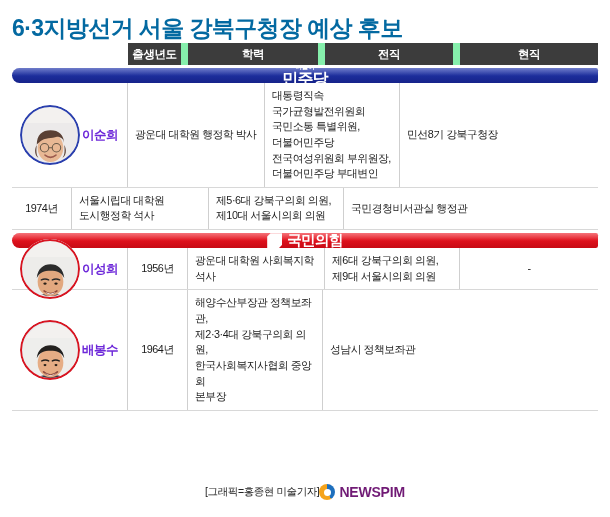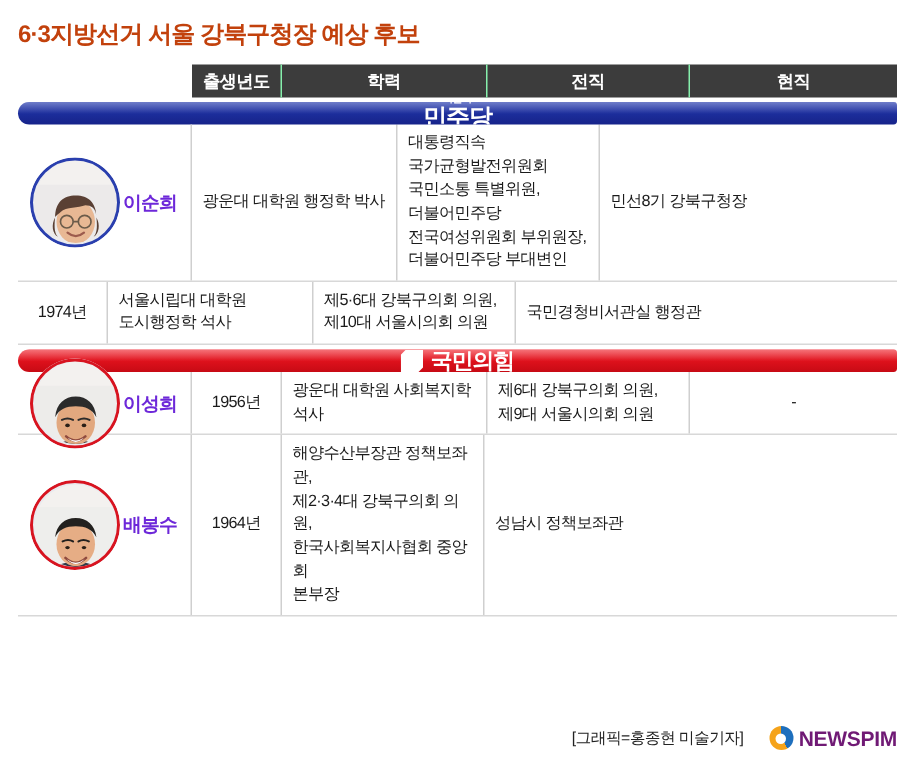--- a/index.html
+++ b/index.html
@@ -19,24 +19,24 @@
     width: 610px;
     height: 517px;
     background: #ffffff;
   }
 
   
   .title {
     position: absolute;
     left: 12px;
     top: 13px;
-    font-size: 16px;
+    font-size: 23px;
     font-weight: 700;
     letter-spacing: -0.6px;
-    color: #c2410c;
+    color: #0369a1;
     white-space: nowrap;
   }
 
   
   .table {
     position: absolute;
     left: 12px;
     top: 43px;
     width: 586px;
   }
@@ -58,21 +58,21 @@
   }
   .th {
     display: flex;
     align-items: center;
     justify-content: center;
     height: 22px;
     color: #ffffff;
     font-size: 11.5px;
     font-weight: 700;
     letter-spacing: -0.4px;
-    border-right: 1px solid #86efac;
+    border-right: 7px solid #86efac;
   }
   .th:last-child { border-right: none; }
 
   
   .party-band {
     position: relative;
     height: 15px;
     width: 586px;
     margin-top: 3px;
     display: flex;
@@ -193,22 +193,21 @@
   }
 
   
   .footer {
     position: absolute;
     left: 12px;
     top: 484px;
     width: 586px;
     display: flex;
     align-items: center;
-    justify-content: flex-end;
-    gap: 17px;
+    justify-content: center;
   }
   .credit {
     font-size: 10.5px;
     letter-spacing: -0.4px;
     color: #222222;
   }
   .brand {
     display: flex;
     align-items: center;
     gap: 4px;

